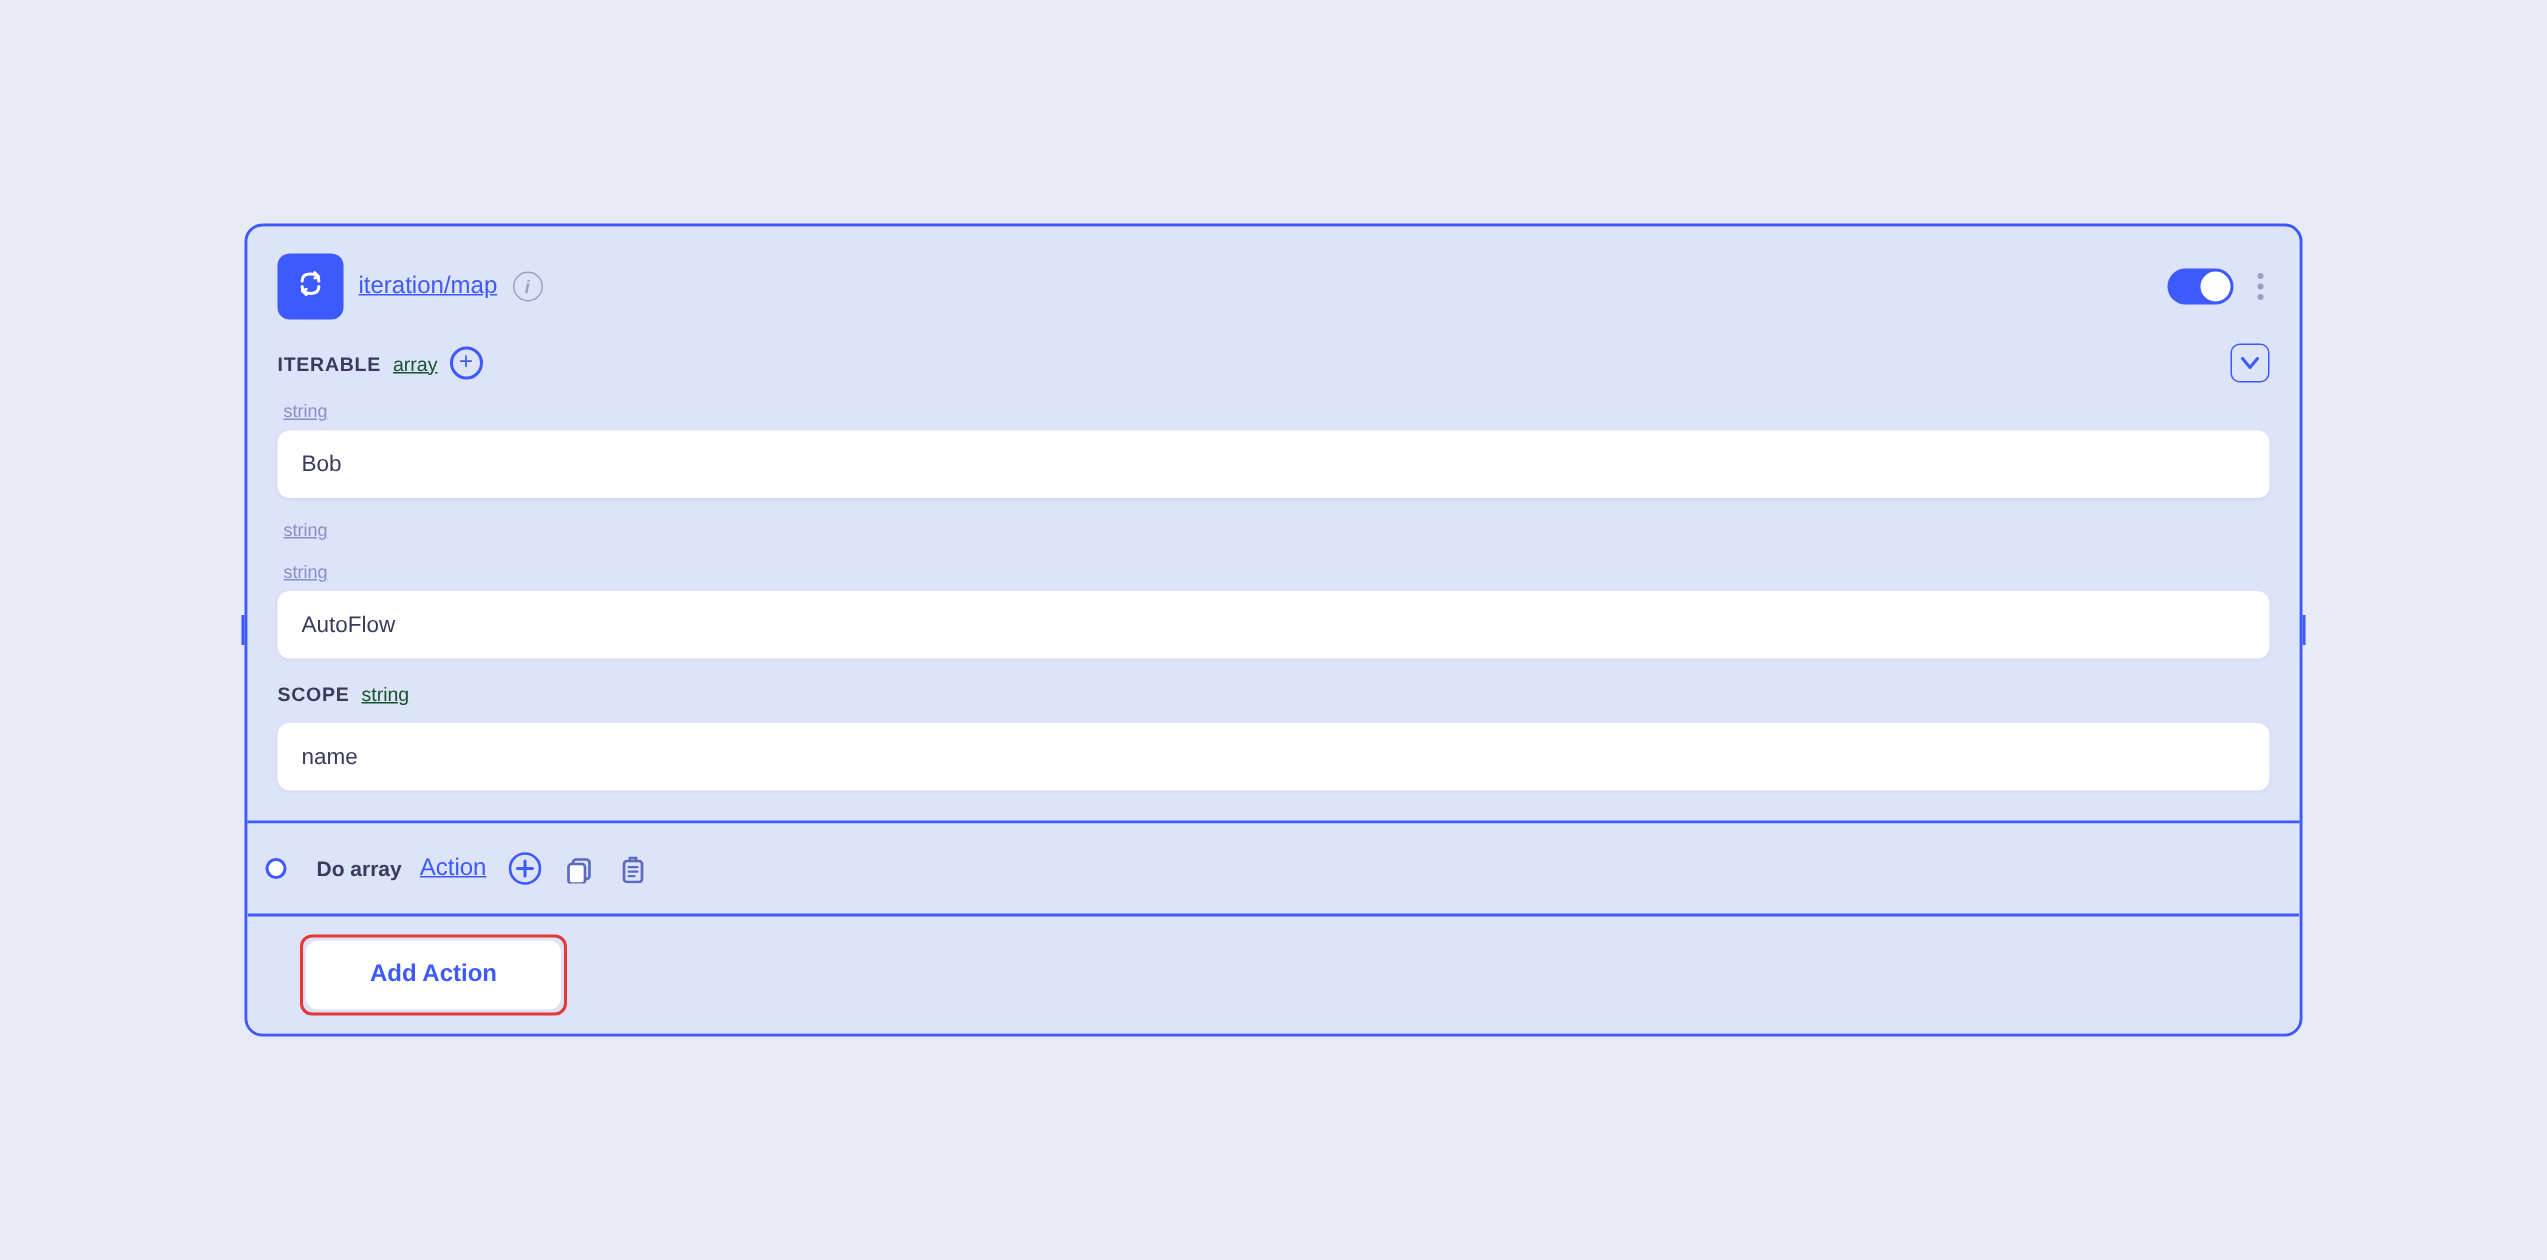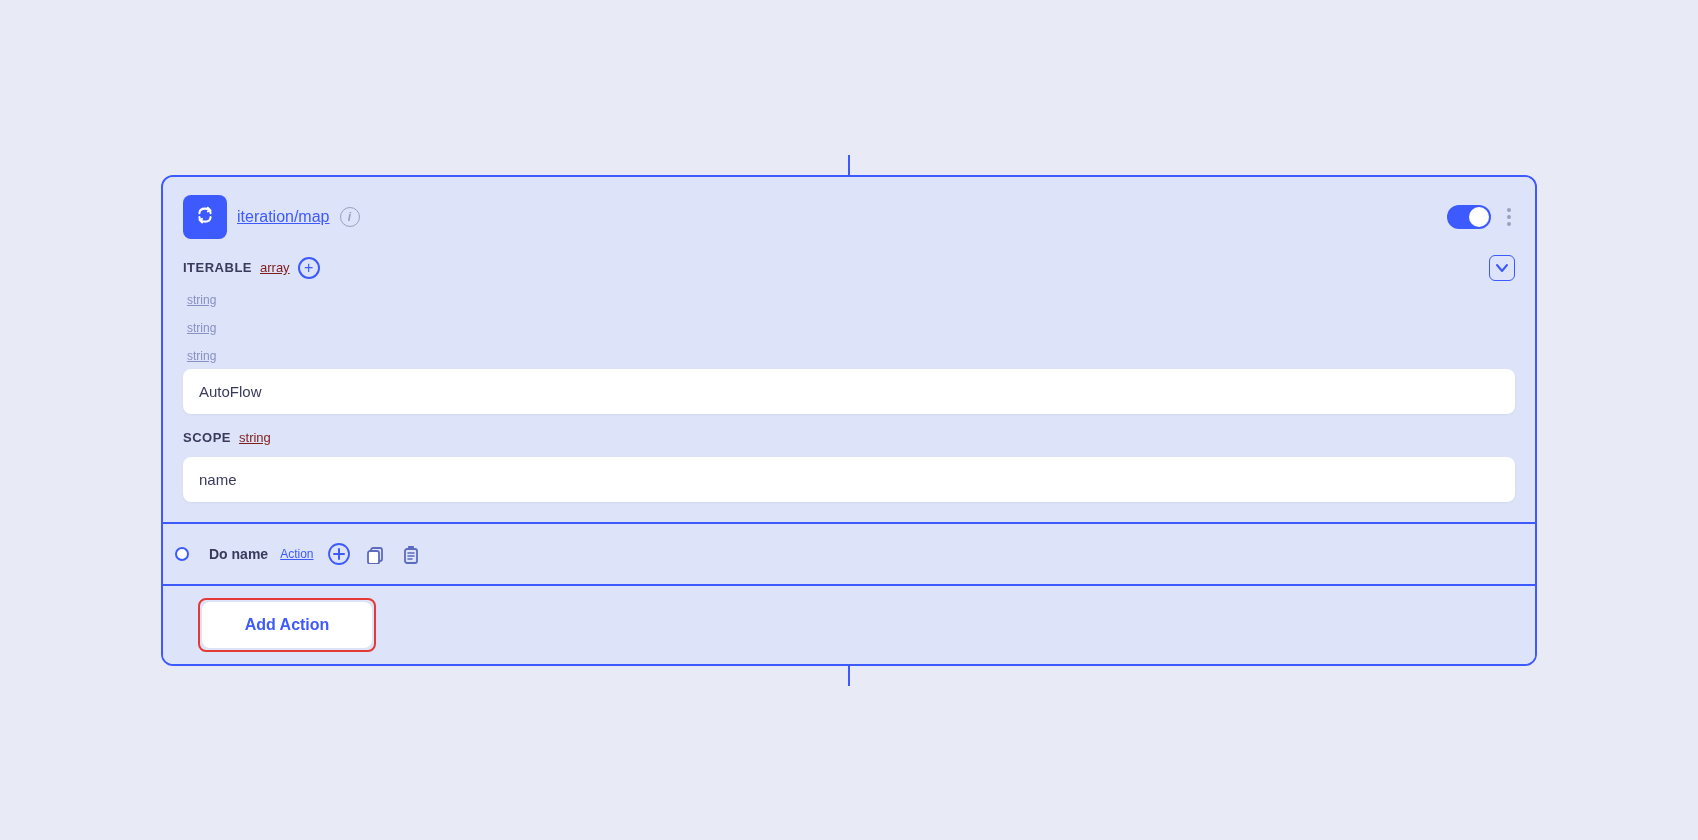--- a/index.html
+++ b/index.html
@@ -10,21 +10,21 @@
       align-items: center;
       justify-content: center;
       min-height: 100vh;
       padding: 20px;
     }
 
     .outer-wrapper {
       width: 1376px;
       position: relative;
       display: flex;
-      flex-direction: column;
+      flex-direction: row;
       align-items: center;
     }
 
     .connector-top {
       width: 2px;
       height: 20px;
       background: #3d5afe;
     }
 
     .main-card {
@@ -151,21 +151,21 @@
 
     .section-label .label-key {
       font-size: 13px;
       font-weight: 700;
       color: #3a3a5c;
       letter-spacing: 0.5px;
     }
 
     .section-label .label-type {
       font-size: 13px;
-      color: #7f1d1d;
+      color: #14532d;
       text-decoration: underline;
       cursor: pointer;
     }
 
     .add-circle {
       width: 22px;
       height: 22px;
       border-radius: 50%;
       border: 2px solid #3d5afe;
       display: flex;
@@ -253,21 +253,21 @@
       left: -8px;
     }
 
     .do-this-label {
       font-size: 14px;
       font-weight: 700;
       color: #3a3a5c;
     }
 
     .action-type-link {
-      font-size: 12px;
+      font-size: 16px;
       color: #3d5afe;
       text-decoration: underline;
       cursor: pointer;
     }
 
     .action-icons {
       display: flex;
       align-items: center;
       gap: 8px;
     }
@@ -386,20 +386,21 @@
         </div>
         <div class="collapse-btn">
           <svg width="14" height="14" viewBox="0 0 14 14">
             <path d="M2 4 L7 10 L12 4" stroke="#3d5afe" stroke-width="2" fill="none" stroke-linecap="round" stroke-linejoin="round"></path>
           </svg>
         </div>
       </div>
 
       <div class="string-group">
         <span class="type-label">string</span>
+        <input class="text-input" type="text" value="Bob" style="">
       </div>
 
       <div class="string-group">
         <span class="type-label">string</span>
       </div>
 
       <div class="string-group">
         <span class="type-label">string</span>
         <input class="text-input" type="text" value="AutoFlow" style="">
       </div>
@@ -413,21 +414,21 @@
       </div>
 
     </div>
 
     <div class="divider"></div>
 
     <div class="card-bottom">
 
       <div class="do-this-row">
         <div class="connector-dot"></div>
-        <span class="do-this-label">Do name</span>
+        <span class="do-this-label">Do array</span>
         <span class="action-type-link">Action</span>
         <div class="action-icons">
 
           <div class="action-icon-btn">
             <svg width="22" height="22" viewBox="0 0 22 22">
               <circle cx="11" cy="11" r="10" stroke="#3d5afe" stroke-width="1.8" fill="none"></circle>
               <line x1="11" y1="6" x2="11" y2="16" stroke="#3d5afe" stroke-width="2" stroke-linecap="round"></line>
               <line x1="6" y1="11" x2="16" y2="11" stroke="#3d5afe" stroke-width="2" stroke-linecap="round"></line>
             </svg>
           </div>

